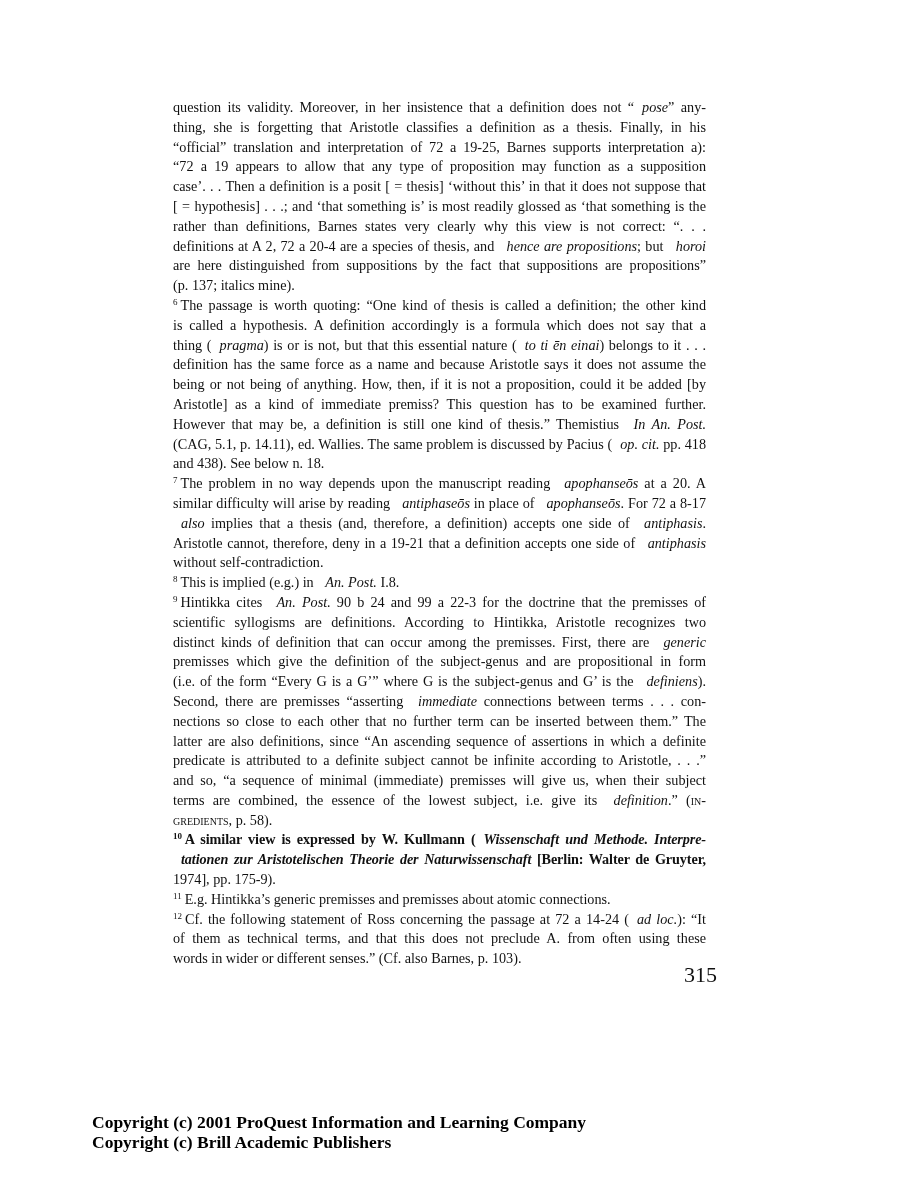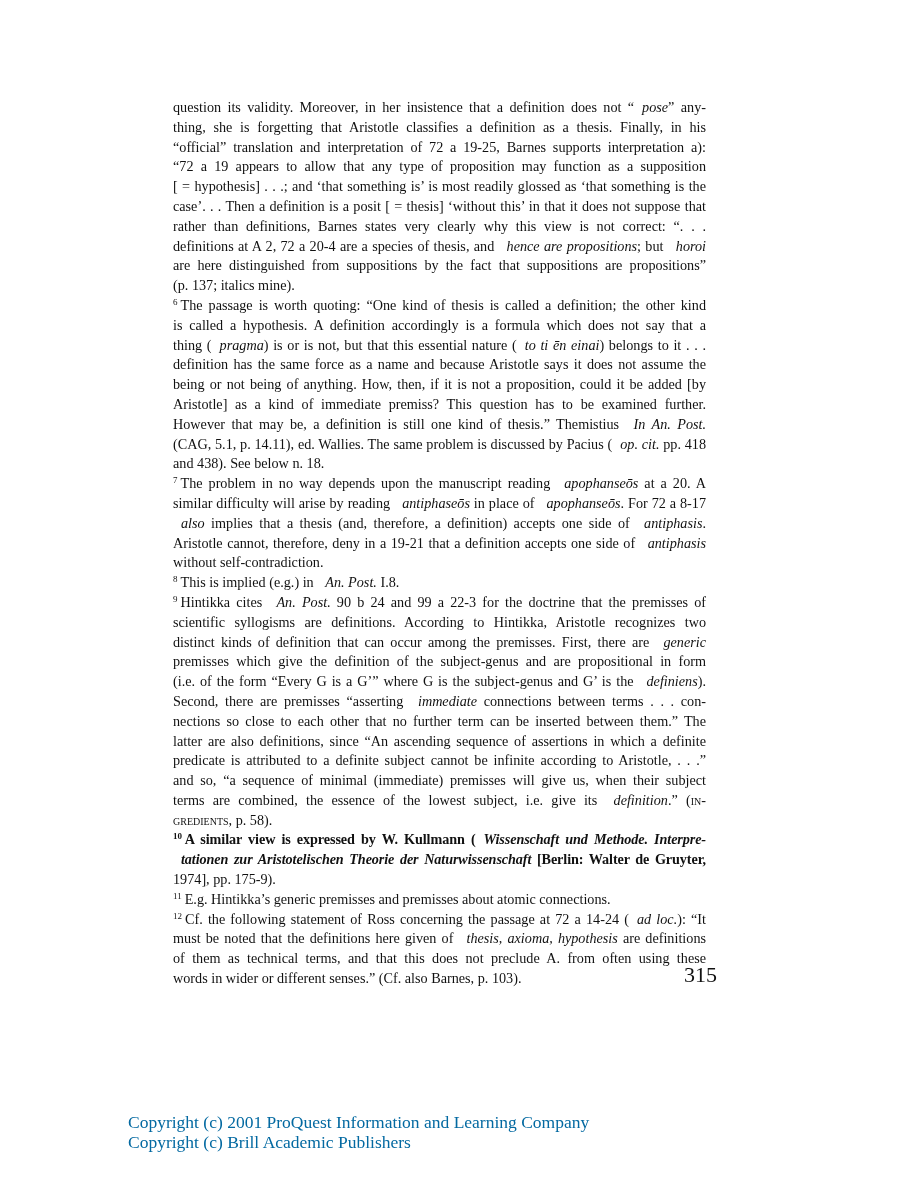--- a/index.html
+++ b/index.html
@@ -18,36 +18,36 @@
   .line.bolder { font-weight: bold; letter-spacing: -0.1px; }
   .line i, .line em { font-style: italic; margin-left: 8px; }
   sup.fn { font-size: 9px; vertical-align: 5px; line-height: 0; margin-right: 3px; }
   .sc { font-variant: small-caps; }
   .page-number {
     position: absolute; left: 684px; top: 962px;
     font-family: "Liberation Serif", serif; font-size: 22px; color: #111;
   }
   .copyright {
     position: absolute; left: 92px; top: 1112px;
-    font-family: "Liberation Serif", serif; font-weight: normal;
-    font-size: 17.5px; line-height: 20px; color: #0369a1; margin-left: 36px;
+    font-family: "Liberation Serif", serif; font-weight: bold;
+    font-size: 17.5px; line-height: 20px; color: #000000;
   }
   .copyright div { white-space: nowrap; }
 </style>
 </head>
 <body>
 
 <div class="page">
   <div class="text-block" id="text-block">
       <span class="line">question its validity. Moreover, in her insistence that a definition does not “<i>pose</i>” any-</span>
       <span class="line">thing, she is forgetting that Aristotle classifies a definition as a thesis. Finally, in his</span>
       <span class="line">“official” translation and interpretation of 72 a 19-25, Barnes supports interpretation a):</span>
       <span class="line">“72 a 19 appears to allow that any type of proposition may function as a supposition</span>
+      <span class="line">case’. . . Then a definition is a posit [ = thesis] ‘without this’ in that it does not suppose that</span>
       <span class="line">[ = hypothesis] . . .; and ‘that something is’ is most readily glossed as ‘that something is the</span>
-      <span class="line">case’. . . Then a definition is a posit [ = thesis] ‘without this’ in that it does not suppose that</span>
       <span class="line">rather than definitions, Barnes states very clearly why this view is not correct: “. . .</span>
       <span class="line">definitions at A 2, 72 a 20-4 are a species of thesis, and <i>hence are propositions</i>; but <i>horoi</i></span>
       <span class="line">are here distinguished from suppositions by the fact that suppositions are propositions”</span>
       <span class="line last">(p. 137; italics mine).</span>
       <span class="line"><sup class="fn">6</sup>The passage is worth quoting: “One kind of thesis is called a definition; the other kind</span>
       <span class="line">is called a hypothesis. A definition accordingly is a formula which does not say that a</span>
       <span class="line">thing (<i>pragma</i>) is or is not, but that this essential nature (<i>to ti ēn einai</i>) belongs to it . . .</span>
       <span class="line">definition has the same force as a name and because Aristotle says it does not assume the</span>
       <span class="line">being or not being of anything. How, then, if it is not a proposition, could it be added [by</span>
       <span class="line">Aristotle] as a kind of immediate premiss? This question has to be examined further.</span>
@@ -70,21 +70,20 @@
       <span class="line">latter are also definitions, since “An ascending sequence of assertions in which a definite</span>
       <span class="line">predicate is attributed to a definite subject cannot be infinite according to Aristotle, . . .”</span>
       <span class="line">and so, “a sequence of minimal (immediate) premisses will give us, when their subject</span>
       <span class="line">terms are combined, the essence of the lowest subject, i.e. give its <i>definition</i>.” (<span class="sc">in-</span></span>
       <span class="line last"><span class="sc">gredients</span>, p. 58).</span>
       <span class="line bolder"><sup class="fn">10</sup>A similar view is expressed by W. Kullmann (<i>Wissenschaft und Methode. Interpre-</i></span>
       <span class="line bolder"><i>tationen zur Aristotelischen Theorie der Naturwissenschaft</i> [Berlin: Walter de Gruyter,</span>
       <span class="line last">1974], pp. 175-9).</span>
       <span class="line last"><sup class="fn">11</sup>E.g. Hintikka’s generic premisses and premisses about atomic connections.</span>
       <span class="line"><sup class="fn">12</sup>Cf. the following statement of Ross concerning the passage at 72 a 14-24 (<i>ad loc.</i>): “It</span>
-      <span class="line">must be noted that the definitions here given of <i>thesis, axioma, hypothesis</i> are definitions</span>
       <span class="line">of them as technical terms, and that this does not preclude A. from often using these</span>
       <span class="line last">words in wider or different senses.” (Cf. also Barnes, p. 103).</span>
     </div>
 
   <div class="page-number">315</div>
 
   <div class="copyright">
     <div>Copyright (c) 2001 ProQuest Information and Learning Company</div>
     <div>Copyright (c) Brill Academic Publishers</div>
   </div>

